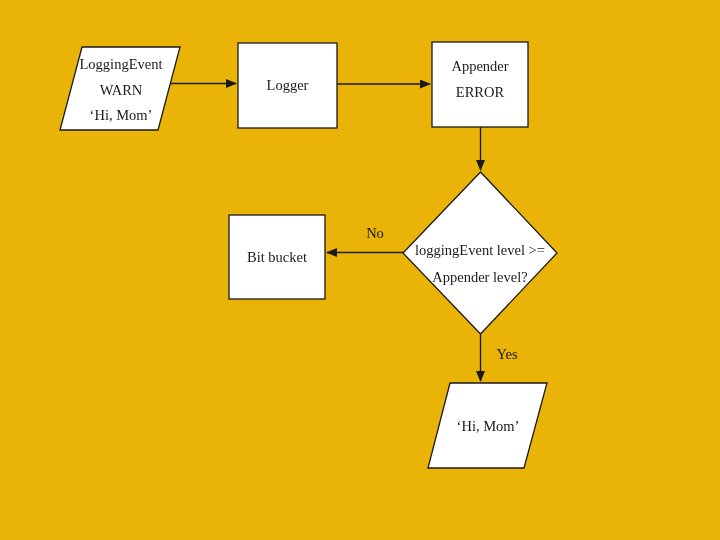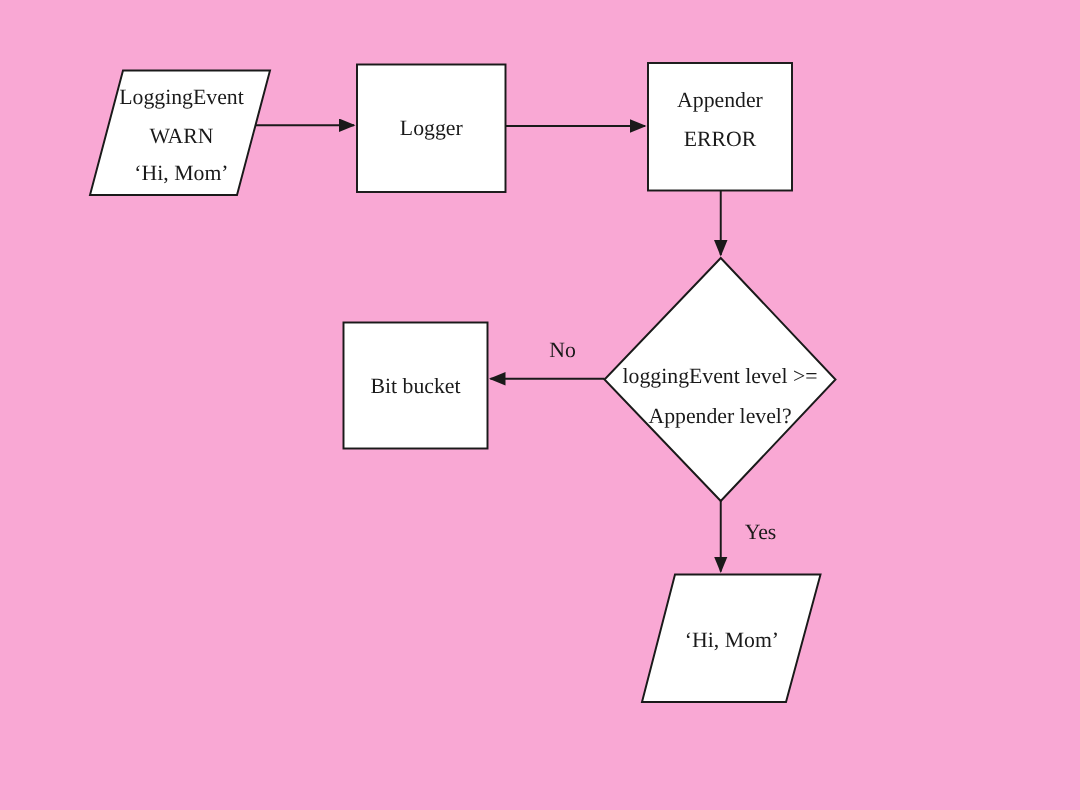--- a/index.html
+++ b/index.html
@@ -7,21 +7,21 @@
     padding: 0;
     width: 720px;
     height: 540px;
     background: #ffffff;
     overflow: hidden;
   }
   .canvas {
     position: relative;
     width: 720px;
     height: 540px;
-    background: #f9a8d4;
+    background: #eab308;
   }
   svg {
     display: block;
   }
   .shape {
     fill: #ffffff;
     stroke: #1a1a1a;
     stroke-width: 1.3;
   }
   .connector {

